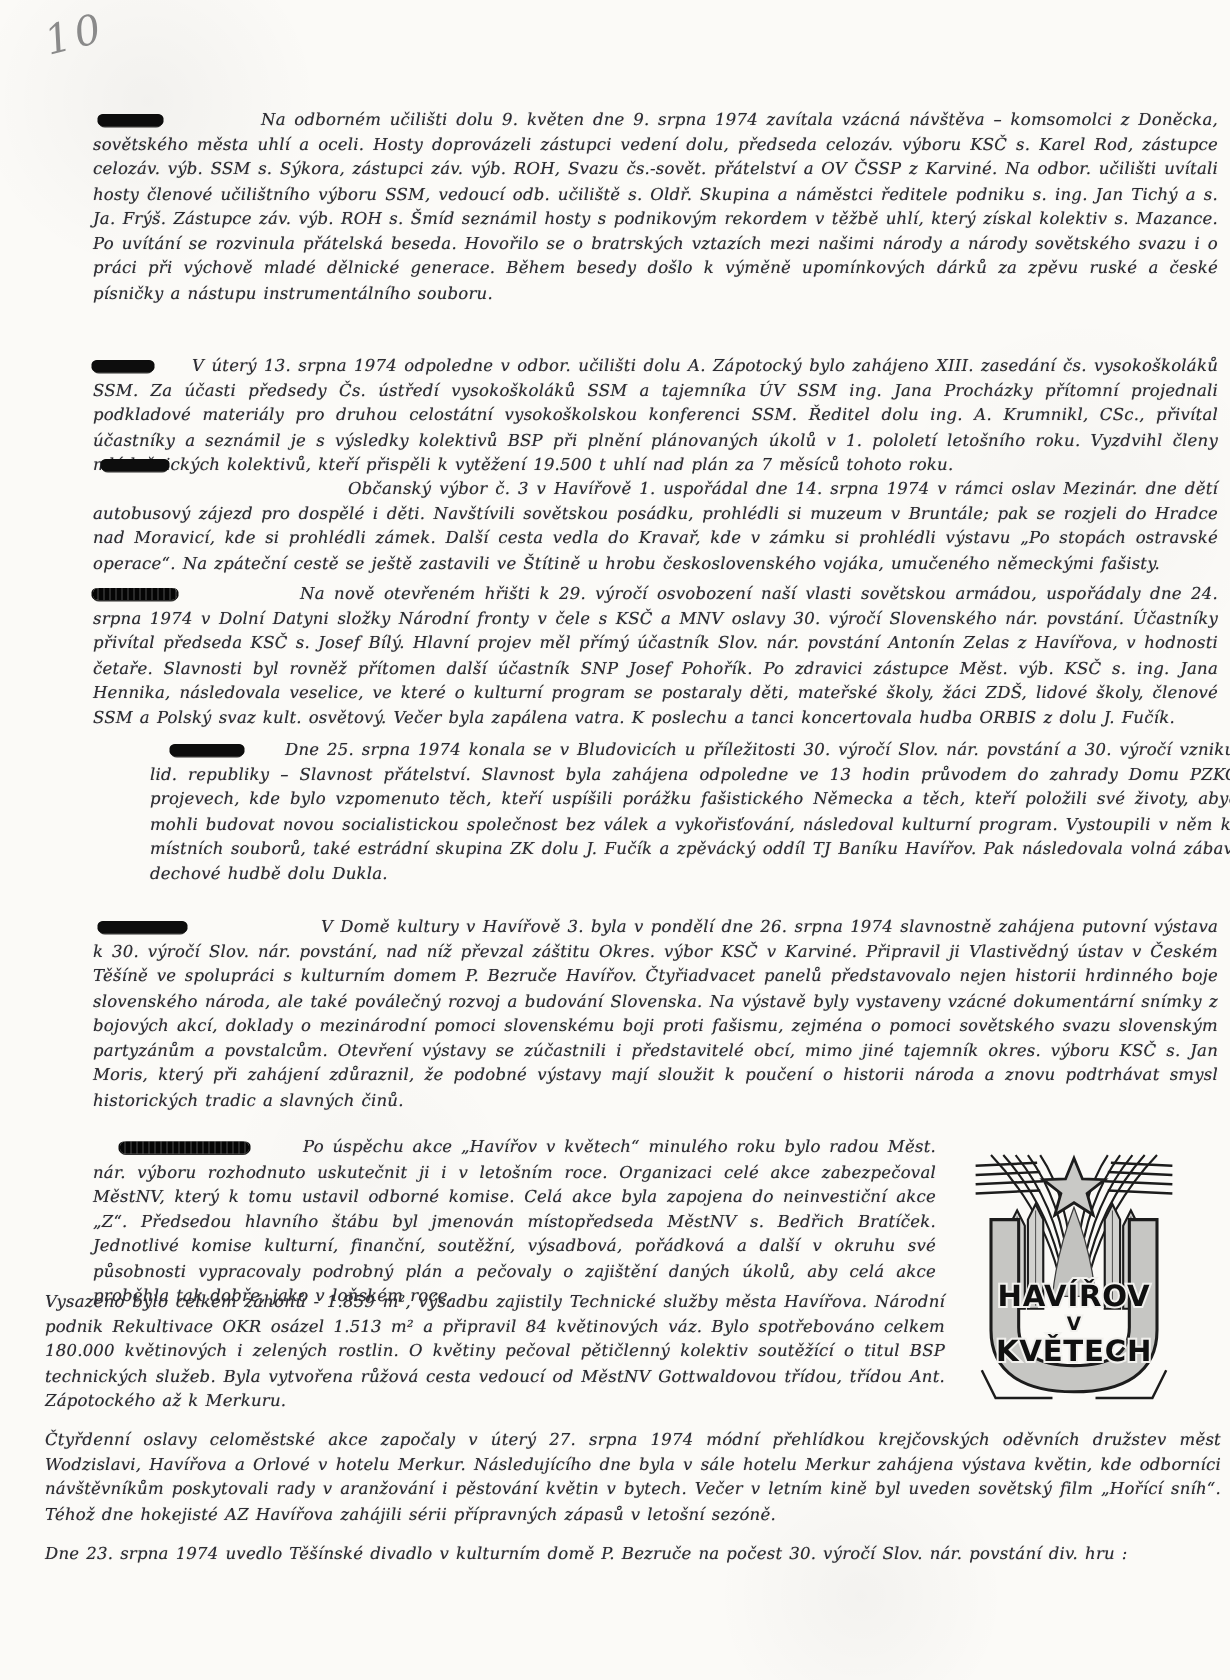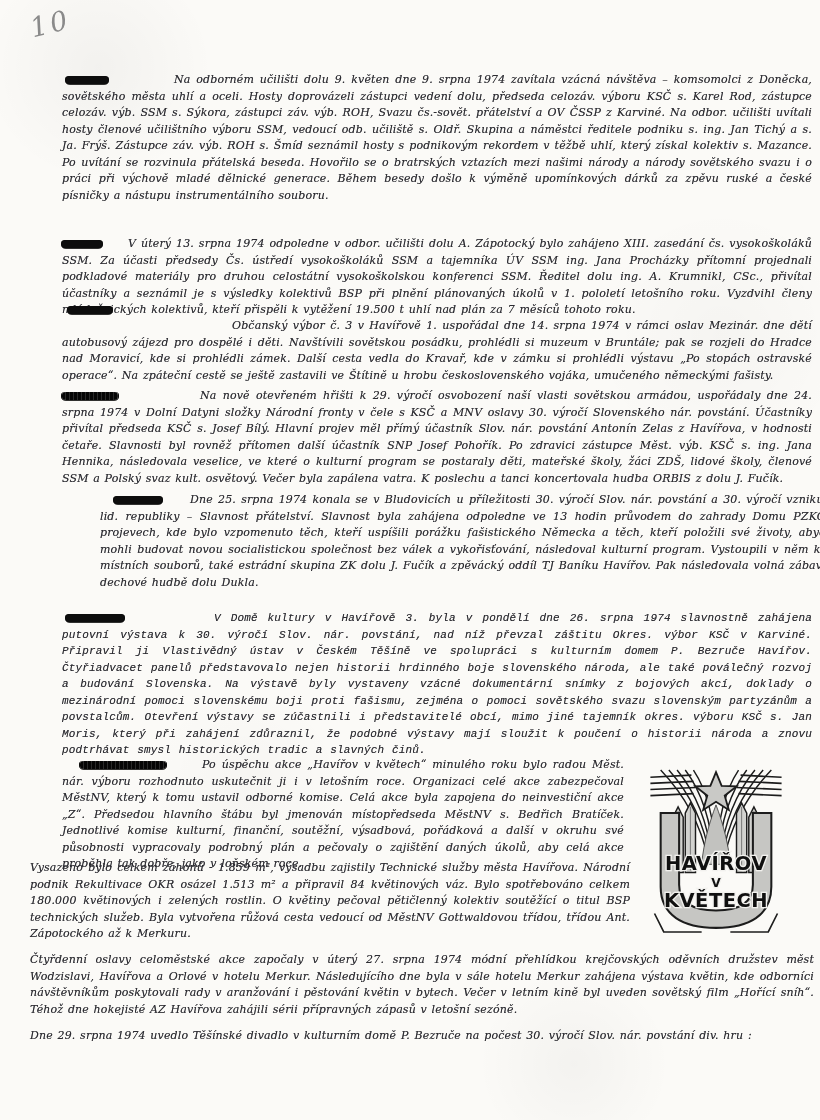--- a/index.html
+++ b/index.html
@@ -59,38 +59,38 @@
   </div>
 
   <div class="para" style="top:388px;text-indent:138px;">
     <span class="mark hatched" style="left:0px;top:4px;width:56px;"></span><span>Na nově otevřeném hřišti k 29. výročí osvobození naší vlasti sovětskou armádou, uspořádaly dne 24. srpna 1974 v Dolní Datyni složky Národní fronty v čele s KSČ a MNV oslavy 30. výročí Slovenského nár. povstání. Účastníky přivítal předseda KSČ s. Josef Bílý. Hlavní projev měl přímý účastník Slov. nár. povstání Antonín Zelas z Havířova, v hodnosti četaře. Slavnosti byl rovněž přítomen další účastník SNP Josef Pohořík. Po zdravici zástupce Měst. výb. KSČ s. ing. Jana Hennika, následovala veselice, ve které o kulturní program se postaraly děti, mateřské školy, žáci ZDŠ, lidové školy, členové SSM a Polský svaz kult. osvětový. Večer byla zapálena vatra. K poslechu a tanci koncertovala hudba ORBIS z dolu J. Fučík.</span>
   </div>
 
   <div class="para" style="top:492px;text-indent:90px;margin-left:38px;">
     <span class="mark" style="left:14px;top:4px;width:48px;"></span><span>Dne 25. srpna 1974 konala se v Bludovicích u příležitosti 30. výročí Slov. nár. povstání a 30. výročí vzniku Pol. lid. republiky – Slavnost přátelství. Slavnost byla zahájena odpoledne ve 13 hodin průvodem do zahrady Domu PZKO. Po projevech, kde bylo vzpomenuto těch, kteří uspíšili porážku fašistického Německa a těch, kteří položili své životy, abychom mohli budovat novou socialistickou společnost bez válek a vykořisťování, následoval kulturní program. Vystoupili v něm kromě místních souborů, také estrádní skupina ZK dolu J. Fučík a zpěvácký oddíl TJ Baníku Havířov. Pak následovala volná zábava při dechové hudbě dolu Dukla.</span>
   </div>
 
-  <div class="para" style="top:610px;text-indent:152px;font-family:Liberation Mono, monospace;">
+  <div class="para" style="top:610px;text-indent:152px;">
     <span class="mark" style="left:4px;top:4px;width:58px;"></span><span>V Domě kultury v Havířově 3. byla v pondělí dne 26. srpna 1974 slavnostně zahájena putovní výstava k 30. výročí Slov. nár. povstání, nad níž převzal záštitu Okres. výbor KSČ v Karviné. Připravil ji Vlastivědný ústav v Českém Těšíně ve spolupráci s kulturním domem P. Bezruče Havířov. Čtyřiadvacet panelů představovalo nejen historii hrdinného boje slovenského národa, ale také poválečný rozvoj a budování Slovenska. Na výstavě byly vystaveny vzácné dokumentární snímky z bojových akcí, doklady o mezinárodní pomoci slovenskému boji proti fašismu, zejména o pomoci sovětského svazu slovenským partyzánům a povstalcům. Otevření výstavy se zúčastnili i představitelé obcí, mimo jiné tajemník okres. výboru KSČ s. Jan Moris, který při zahájení zdůraznil, že podobné výstavy mají sloužit k poučení o historii národa a znovu podtrhávat smysl historických tradic a slavných činů.</span>
   </div>
 
   <div class="para narrow" style="top:757px;text-indent:140px;">
     <span class="mark hatched" style="left:18px;top:4px;width:86px;"></span><span>Po úspěchu akce „Havířov v květech“ minulého roku bylo radou Měst. nár. výboru rozhodnuto uskutečnit ji i v letošním roce. Organizaci celé akce zabezpečoval MěstNV, který k tomu ustavil odborné komise. Celá akce byla zapojena do neinvestiční akce „Z“. Předsedou hlavního štábu byl jmenován místopředseda MěstNV s. Bedřich Bratíček. Jednotlivé komise kulturní, finanční, soutěžní, výsadbová, pořádková a další v okruhu své působnosti vypracovaly podrobný plán a pečovaly o zajištění daných úkolů, aby celá akce proběhla tak dobře, jako v loňském roce.</span>
   </div>
 
   <div class="para narrow" style="top:860px;left:30px;width:600px;">
     <span>Vysazeno bylo celkem záhonů - 1.859 m², výsadbu zajistily Technické služby města Havířova. Národní podnik Rekultivace OKR osázel 1.513 m² a připravil 84 květinových váz. Bylo spotřebováno celkem 180.000 květinových i zelených rostlin. O květiny pečoval pětičlenný kolektiv soutěžící o titul BSP technických služeb. Byla vytvořena růžová cesta vedoucí od MěstNV Gottwaldovou třídou, třídou Ant. Zápotockého až k Merkuru.</span>
   </div>
 
   <div class="para" style="top:952px;left:30px;width:784px;font-style:italic;">
     <span>Čtyřdenní oslavy celoměstské akce započaly v úterý 27. srpna 1974 módní přehlídkou krejčovských oděvních družstev měst Wodzislavi, Havířova a Orlové v hotelu Merkur. Následujícího dne byla v sále hotelu Merkur zahájena výstava květin, kde odborníci návštěvníkům poskytovali rady v aranžování i pěstování květin v bytech. Večer v letním kině byl uveden sovětský film „Hořící sníh“. Téhož dne hokejisté AZ Havířova zahájili sérii přípravných zápasů v letošní sezóně.</span>
   </div>
 
   <div class="para" style="top:1028px;left:30px;width:784px;">
-    <span>Dne 29. srpna 1974 uvedlo Těšínské divadlo v kulturním domě P. Bezruče na počest 30. výročí Slov. nár. povstání div. hru :</span>
+    <span>Dne 23. srpna 1974 uvedlo Těšínské divadlo v kulturním domě P. Bezruče na počest 30. výročí Slov. nár. povstání div. hru :</span>
   </div>
 
   <div class="stamp">
     <svg viewBox="0 0 132 162" xmlns="http://www.w3.org/2000/svg">
 
       <g stroke="#1c1c1c" stroke-width="1.6">
         <line x1="2" y1="9" x2="42" y2="7"></line>
         <line x1="2" y1="15" x2="44" y2="13"></line>
         <line x1="2" y1="21" x2="46" y2="19"></line>
         <line x1="2" y1="27" x2="44" y2="25"></line>

